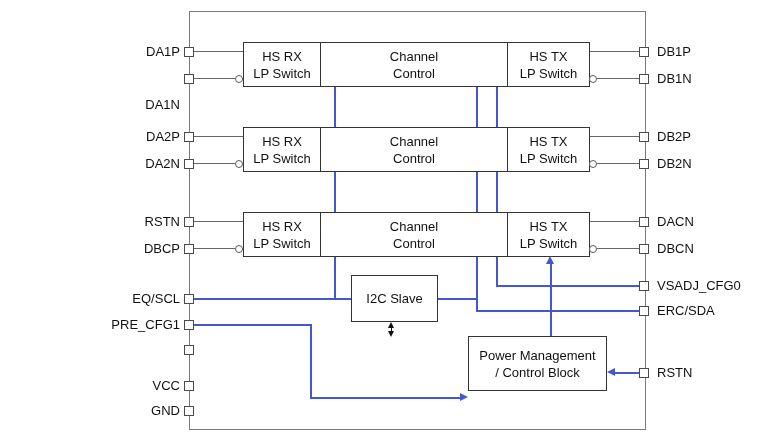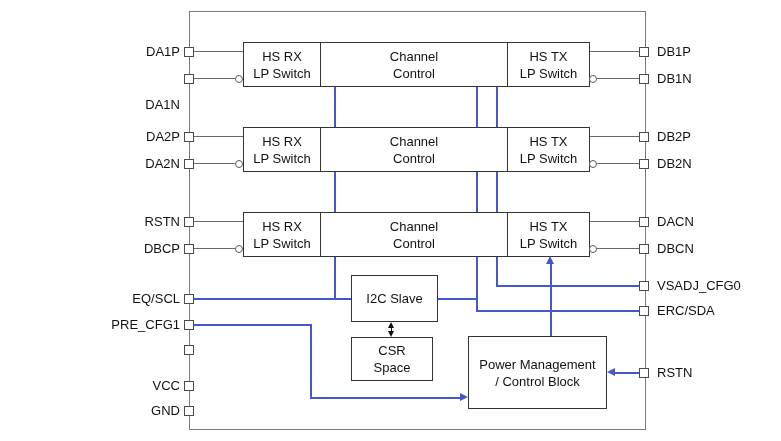--- a/index.html
+++ b/index.html
@@ -103,23 +103,21 @@
 LP Switch</div>
 
   <div class="abs blk" style="left:243px;top:212px;width:78px;height:45px;">HS RX
 LP Switch</div>
   <div class="abs blk" style="left:320px;top:212px;width:188px;height:45px;">Channel
 Control</div>
   <div class="abs blk" style="left:507px;top:212px;width:83px;height:45px;">HS TX
 LP Switch</div>
 
   <div class="abs blk" style="left:351px;top:275px;width:87px;height:47px;">I2C Slave</div>
-  <div class="abs blk" style="left:351px;top:337px;width:82px;height:44px;">CSR
-Space</div>
-  <div class="abs blk" style="left:468px;top:336px;width:139px;height:73px;">Power Management
+  <div class="abs blk" style="left:468px;top:336px;width:139px;height:55px;">Power Management
 / Control Block</div>
 
   <div class="abs kline" style="left:391px;top:325px;height:9px;"></div>
   <div class="abs tri kup" style="left:388px;top:322px;"></div>
   <div class="abs tri kdn" style="left:388px;top:331px;"></div>
 
   <div class="abs pin" style="left:184px;top:47px;"></div>
   <div class="abs pin" style="left:184px;top:74px;"></div>
   <div class="abs pin" style="left:184px;top:132px;"></div>
   <div class="abs pin" style="left:184px;top:159px;"></div>

